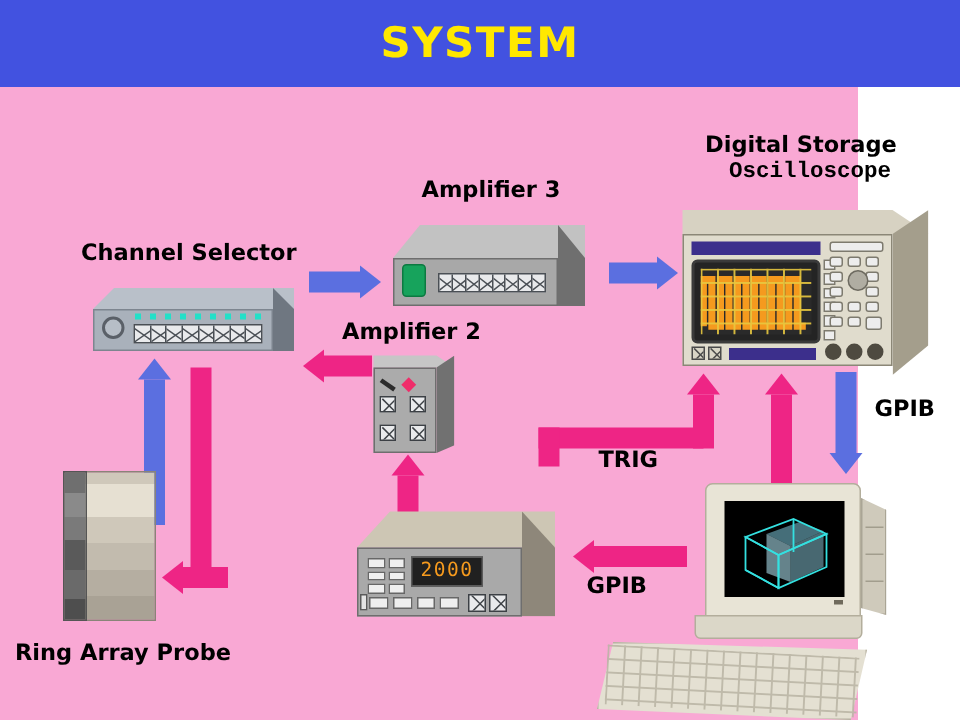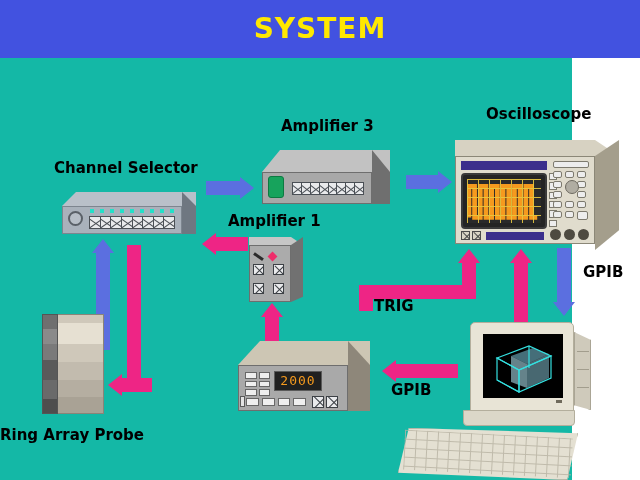--- a/index.html
+++ b/index.html
@@ -1,17 +1,17 @@
 <!DOCTYPE html>
 <html><head>
 <meta charset="utf-8">
 <style>
   html,body{margin:0;padding:0;background:#ffffff;}
   body{width:640px;height:480px;overflow:hidden;font-family:"DejaVu Sans",sans-serif;}
-  #stage{position:relative;width:572px;height:480px;background:#14b8a6;}
+  #stage{position:relative;width:572px;height:480px;background:#f9a8d4;}
 
   
   .banner{position:absolute;left:0;top:0;width:640px;height:58px;background:#4252e0;}
   .banner-title{position:absolute;left:0;top:12px;width:640px;text-align:center;
     font-size:28px;font-weight:bold;color:#ffe800;letter-spacing:1px;
     font-family:"DejaVu Sans",sans-serif;}
 
   
   .lbl{position:absolute;color:#000000;font-weight:bold;font-family:"DejaVu Sans",sans-serif;
        font-size:15px;line-height:17px;white-space:nowrap;}
@@ -180,24 +180,25 @@
 <body>
 
 <div id="stage">
 
   <div class="banner">
     <div class="banner-title">SYSTEM</div>
   </div>
 
   <div class="lbl" style="left:54px;top:160px;">Channel Selector</div>
   <div class="lbl" style="left:281px;top:118px;">Amplifier 3</div>
-  <div class="lbl" style="left:228px;top:213px;">Amplifier 1</div>
-  <div class="lbl" style="left:486px;top:106px;">Oscilloscope</div>
-  <div class="lbl" style="left:0;top:427px;">Ring Array Probe</div>
-  <div class="lbl" style="left:374px;top:298px;">TRIG</div>
+  <div class="lbl" style="left:228px;top:213px;">Amplifier 2</div>
+  <div class="lbl" style="left:470px;top:88px;">Digital Storage</div>
+  <div class="lbl" style="left:486px;top:106px;font-family:Liberation Mono, monospace;">Oscilloscope</div>
+  <div class="lbl" style="left:10px;top:427px;">Ring Array Probe</div>
+  <div class="lbl" style="left:374px;top:298px;padding-left:25px;">TRIG</div>
   <div class="lbl" style="left:583px;top:264px;">GPIB</div>
   <div class="lbl" style="left:391px;top:382px;">GPIB</div>
 
   <div class="bar blue" style="left:70px;top:336px;width:40px;height:14px;"></div>
   <div class="bar blue" style="left:96px;top:253px;width:14px;height:97px;"></div>
   <div class="tri u-blue" style="left:92px;top:239px;"></div>
 
   <div class="bar blue" style="left:206px;top:181px;width:34px;height:14px;"></div>
   <div class="tri r-blue" style="left:240px;top:177px;"></div>
 

